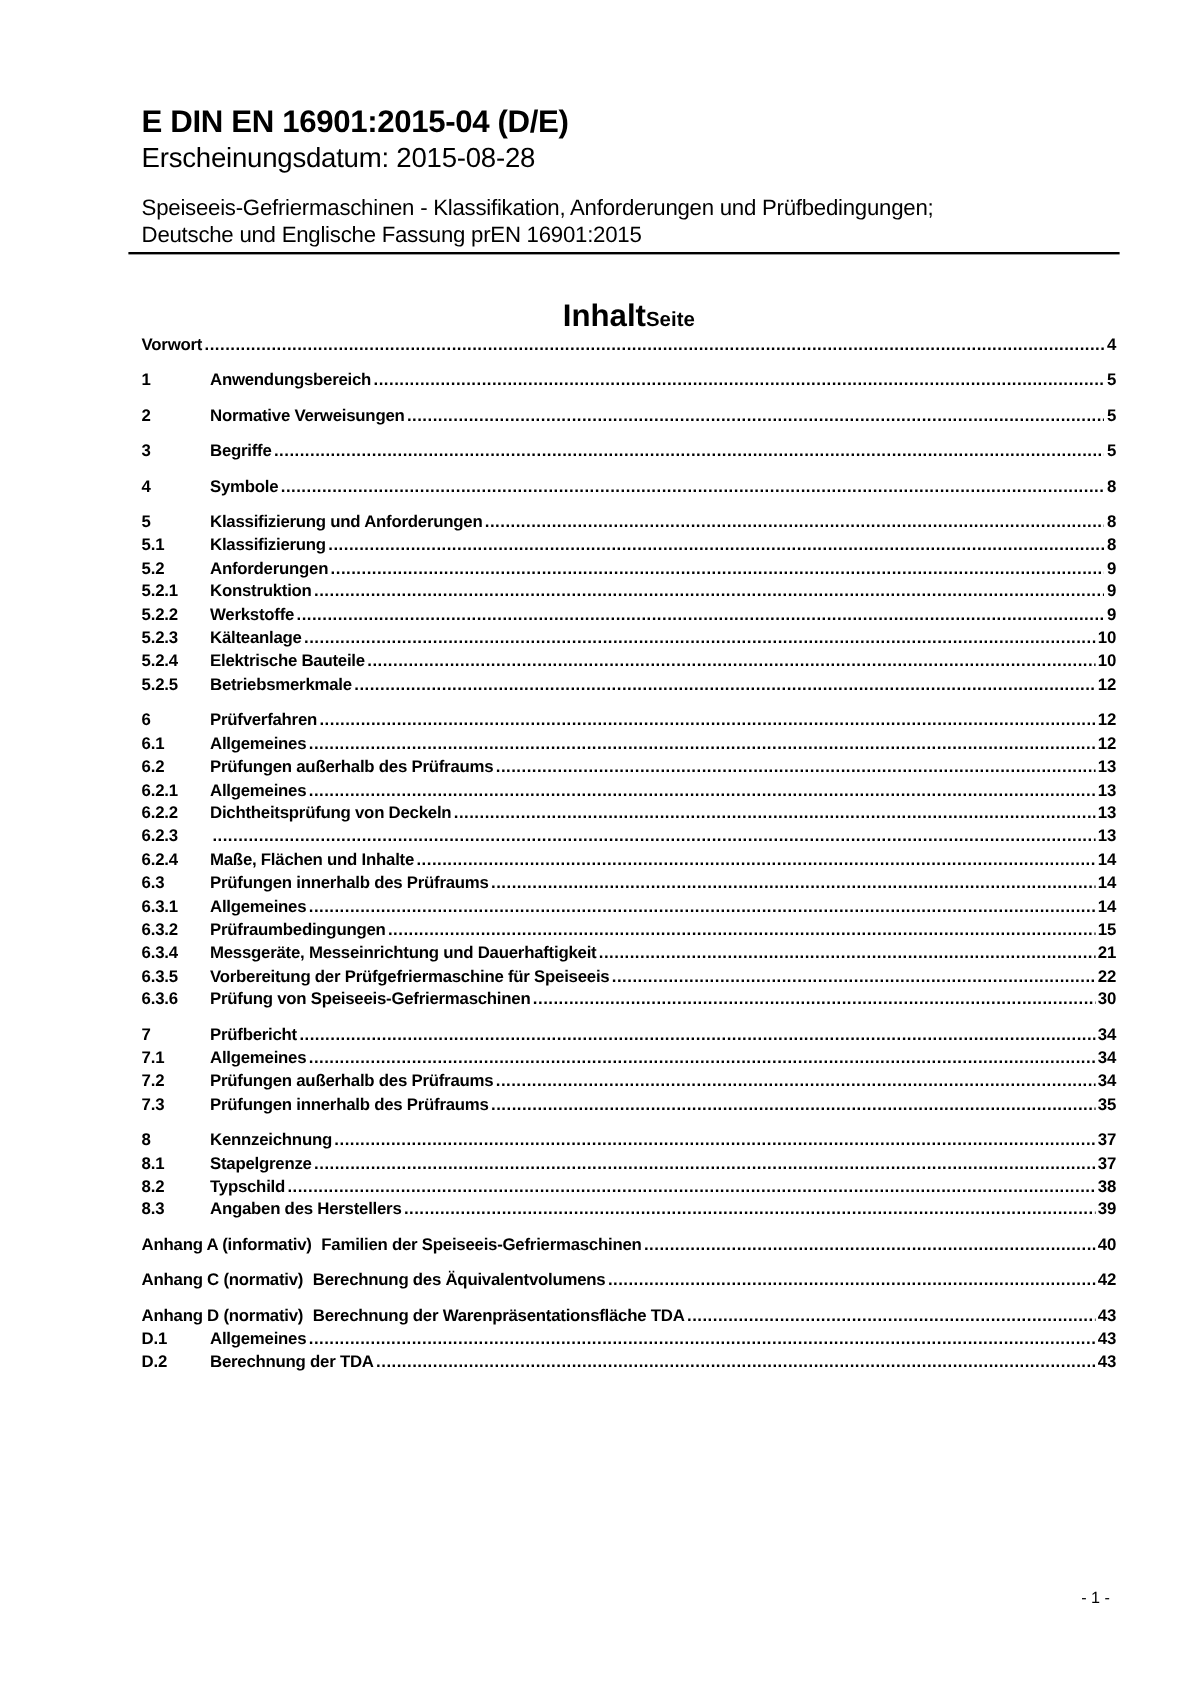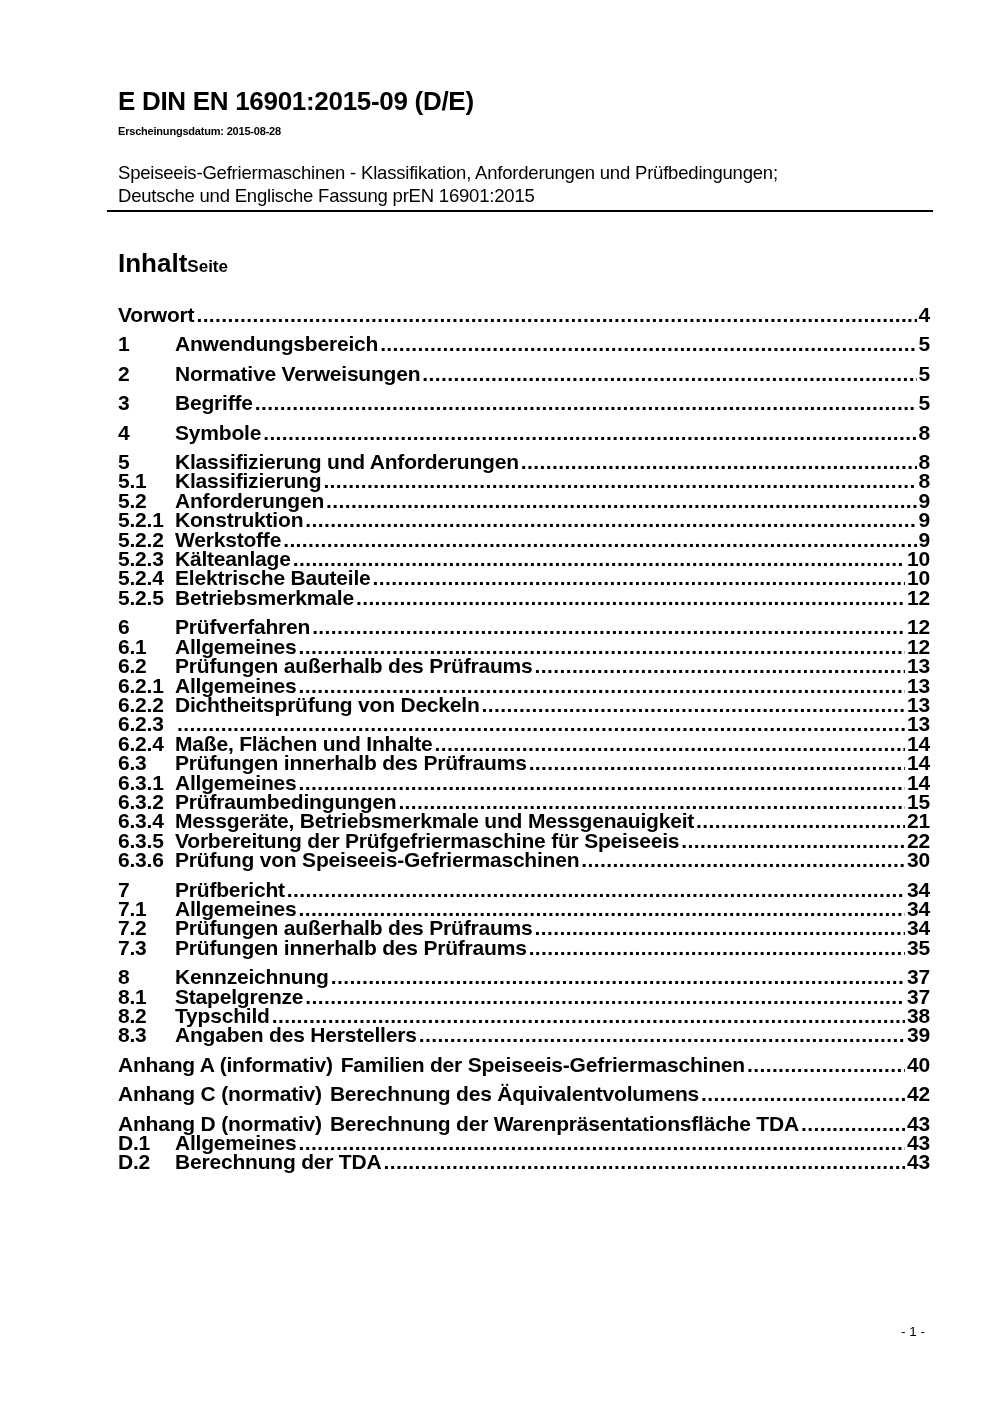--- a/index.html
+++ b/index.html
@@ -6,50 +6,50 @@
   body{
     width:992px;height:1403px;background:#ffffff;color:#000000;
     font-family:"Liberation Sans",sans-serif;
     position:relative;overflow:hidden;
   }
   .content{position:absolute;left:118px;top:0;width:812px;}
   .doc-number{
     margin:86px 0 0 0;font-size:26px;font-weight:bold;line-height:30px;
     letter-spacing:-0.3px;
   }
-  .release{margin-top:5px;font-size:11px;font-weight:bold;line-height:20px;letter-spacing:-0.2px;}
+  .release{margin-top:5px;font-size:23px;font-weight:normal;line-height:20px;letter-spacing:-0.2px;}
   .doc-title{
     font-size:18.5px;font-weight:normal;line-height:22.5px;
     white-space:pre-line;letter-spacing:-0.2px;max-width:812px;
   }
   .title-de{margin-top:21px;}
   .title-en{margin-top:24px;}
   .rule{margin-top:3px;margin-left:-11px;width:826px;border-top:2px solid #000;height:0;}
-  .toc-head{display:flex;justify-content:flex-start;align-items:baseline;margin-top:36px;}
+  .toc-head{display:flex;justify-content:center;align-items:baseline;margin-top:36px;}
   .toc-heading{font-size:26px;font-weight:bold;line-height:30px;}
   .toc-seite{font-size:17px;font-weight:bold;}
-  .toc-list{margin-top:27px;font-size:21px;font-weight:bold;letter-spacing:-0.2px;}
+  .toc-list{font-size:14px;font-weight:bold;letter-spacing:-0.2px;}
   .toc-group{margin-top:10px;}
   .toc-group:first-child{margin-top:0;}
   .toc-row{display:flex;align-items:baseline;line-height:19.4px;white-space:nowrap;}
   .toc-num{flex:0 0 auto;min-width:57px;padding-right:8px;box-sizing:border-box;}
   .toc-title{flex:0 1 auto;}
   .toc-leader{flex:1 1 0;min-width:0;overflow:hidden;padding-left:2px;}
   .toc-leader::after{
     content:"....................................................................................................................................................................................................................................................................................";
     letter-spacing:0.4px;
   }
   .toc-page{flex:0 0 auto;padding-left:2px;}
   .footer{position:absolute;top:1324px;right:67px;font-size:13.5px;font-weight:normal;}
 </style>
 </head>
 <body>
 
 <div class="content">
-  <h1 class="doc-number">E DIN EN 16901:2015-09 (D/E)</h1>
+  <h1 class="doc-number">E DIN EN 16901:2015-04 (D/E)</h1>
   <div class="release">Erscheinungsdatum: 2015-08-28</div>
   <div class="doc-title title-de">Speiseeis-Gefriermaschinen - Klassifikation, Anforderungen und Prüfbedingungen;
 Deutsche und Englische Fassung prEN 16901:2015</div>
   <div class="rule"></div>
   <div class="toc-head">
     <span class="toc-heading">Inhalt</span>
     <span class="toc-seite">Seite</span>
   </div>
   <div class="toc-list">
       <div class="toc-group">
@@ -196,21 +196,21 @@
           <span class="toc-page">14</span>
         </div>
         <div class="toc-row">
           <span class="toc-num">6.3.2</span>
           <span class="toc-title">Prüfraumbedingungen</span>
           <span class="toc-leader"></span>
           <span class="toc-page">15</span>
         </div>
         <div class="toc-row">
           <span class="toc-num">6.3.4</span>
-          <span class="toc-title">Messgeräte, Betriebsmerkmale und Messgenauigkeit</span>
+          <span class="toc-title">Messgeräte, Messeinrichtung und Dauerhaftigkeit</span>
           <span class="toc-leader"></span>
           <span class="toc-page">21</span>
         </div>
         <div class="toc-row">
           <span class="toc-num">6.3.5</span>
           <span class="toc-title">Vorbereitung der Prüfgefriermaschine für Speiseeis</span>
           <span class="toc-leader"></span>
           <span class="toc-page">22</span>
         </div>
         <div class="toc-row">

